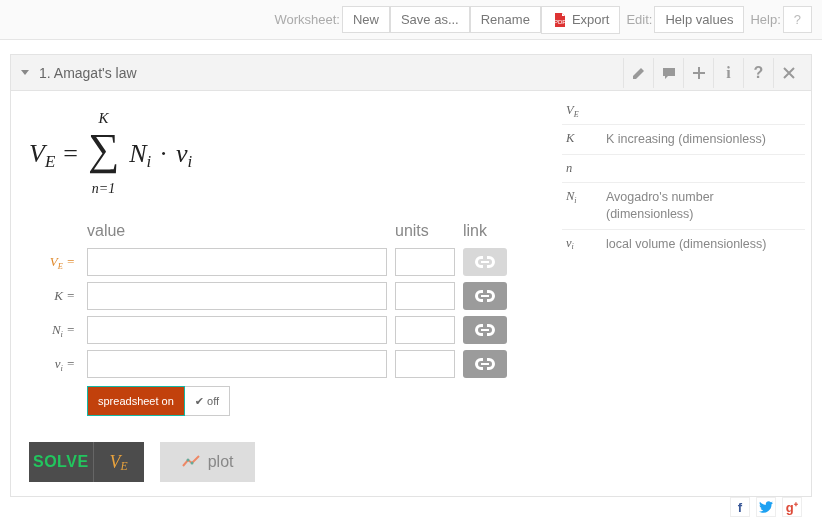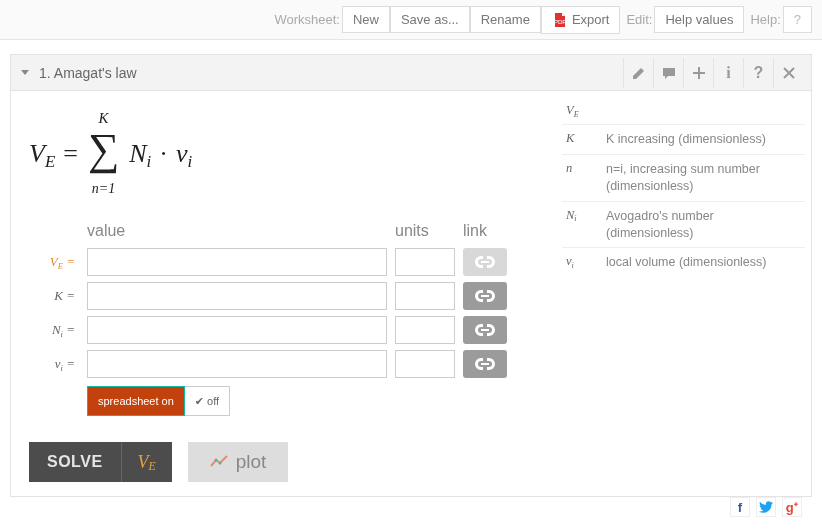--- a/index.html
+++ b/index.html
@@ -33,23 +33,23 @@
 .var-lbl{text-align:right;font-style:italic;font-family:Georgia,serif;color:#666;padding-right:4px}
 .var-lbl.active{color:#e08a2c}
 .inp{width:100%;height:28px;border:1px solid #ccc;padding:0 6px;font-size:13px}
 .link-btn{width:44px;height:28px;background:#9b9b9b;border:none;border-radius:3px;display:flex;align-items:center;justify-content:center;cursor:pointer}
 .link-btn.disabled{background:#d8d8d8}
 .toggle{margin:8px 0 0 58px;display:flex}
 .toggle .on{background:#c2410c;color:#fff;font-size:11px;padding:8px 10px;border:1px solid #14b8a6}
 .toggle .off{background:#fff;color:#666;font-size:11px;padding:4px 10px;border:1px solid #ccc;border-left:none;display:flex;align-items:center;gap:3px}
 .actions{margin-top:26px;display:flex;gap:16px;align-items:center}
 .solve{display:flex;height:40px}
-.solve .lbl{background:#4c4c4c;color:#e5e5e5;font-weight:600;font-size:16px;padding:0 18px;display:flex;align-items:center;letter-spacing:0.5px}
+.solve .lbl{background:#4c4c4c;color:#22c55e;font-weight:600;font-size:16px;padding:0 4px;display:flex;align-items:center;letter-spacing:0.5px}
 .solve .var{background:#4c4c4c;color:#e8a23d;font-family:Georgia,serif;font-style:italic;font-size:18px;padding:0 16px;display:flex;align-items:center;border-left:1px solid #666}
-.plot{height:40px;background:#ddd;color:#888;border:none;padding:0 22px;font-size:19px;display:flex;align-items:center;gap:8px;cursor:pointer}
+.plot{height:40px;background:#ddd;color:#888;border:none;padding:0 22px;font-size:16px;display:flex;align-items:center;gap:8px;cursor:pointer}
 .socials{position:absolute;right:20px;bottom:14px;display:flex;gap:6px}
 .soc{width:20px;height:20px;border:1px solid #eee;display:flex;align-items:center;justify-content:center;font-size:13px;font-weight:bold;cursor:pointer}
 .soc.fb{color:#3b5998}
 .soc.tw{color:#1da1f2}
 .soc.gp{color:#dd4b39}
 svg{display:block}
 .pdf-ico{width:16px;height:16px}
 </style>
 </head>
 <body>
@@ -184,21 +184,20 @@
       <div class="right" id="defs">
           <div class="def-row">
             <div class="def-sym"><i>V</i><span class="sub">E</span></div>
           </div>
           <div class="def-row">
             <div class="def-sym"><i>K</i></div>
             <div class="def-desc">K increasing (dimensionless)</div>
           </div>
           <div class="def-row">
             <div class="def-sym"><i>n</i></div>
-            <div class="def-desc">n=i, increasing sum number (dimensionless)</div>
           </div>
           <div class="def-row">
             <div class="def-sym"><i>N</i><span class="sub">i</span></div>
             <div class="def-desc">Avogadro's number (dimensionless)</div>
           </div>
           <div class="def-row">
             <div class="def-sym"><i>v</i><span class="sub">i</span></div>
             <div class="def-desc">local volume (dimensionless)</div>
           </div>
         </div>

